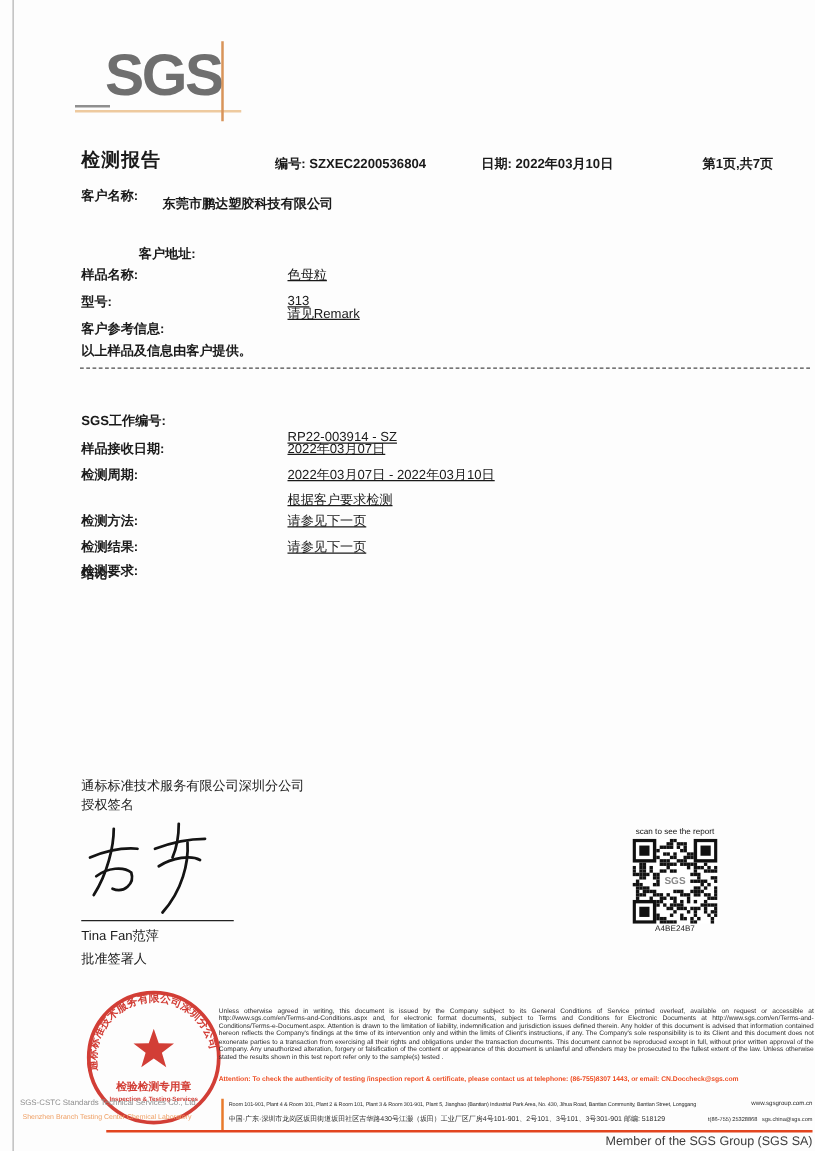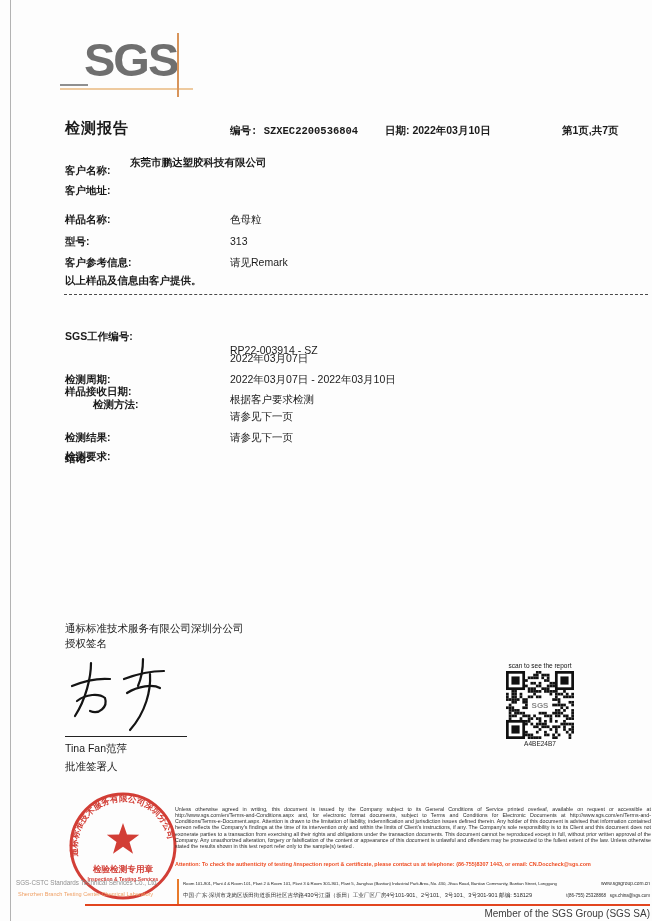--- a/index.html
+++ b/index.html
@@ -18,21 +18,21 @@
   .logo-underscore { left:60px; top:84px; width:28px; height:2px; background:#8f8f8f; }
   .logo-hline { left:60px; top:88px; width:133px; height:2px; background:#eeca9f; }
   .logo-vline { left:177px; top:33px; width:2px; height:64px; background:#d8945a; }
 
   .report-title { left:65px; top:119px; font-size:15px; font-weight:bold; letter-spacing:1px; }
   .hdr-meta { top:124px; font-size:10.5px; font-weight:bold; white-space:nowrap; }
 
   .row-label { left:65px; font-size:10.5px; font-weight:bold; white-space:nowrap; }
   .row-value { font-size:10.5px; white-space:nowrap; }
   .val-near { left:130px; }
-  .val-col  { left:230px; }
+  .val-col  { left:230px;text-decoration:underline; }
 
   .dashed-sep { left:64px; top:294px; width:584px; border-top:1px dashed #4a4a4a; }
 
   .conclusion { left:230px; top:450px; width:418px; font-size:10.5px; line-height:15.6px;
                 text-align:justify; }
 
   .sig-company { left:65px; top:622px; font-size:10.5px; }
   .sig-auth    { left:65px; top:637px; font-size:10.5px; }
   .sig-svg     { left:64px; top:652px; }
   .sig-line    { left:65px; top:736px; width:122px; height:1px; background:#222; }
@@ -67,53 +67,53 @@
 
 <div id="page">
   <div class="abs scan-edge"></div>
 
   <div class="abs logo-text">SGS</div>
   <div class="abs logo-underscore"></div>
   <div class="abs logo-hline"></div>
   <div class="abs logo-vline"></div>
 
   <div class="abs report-title">检测报告</div>
-  <div class="abs hdr-meta" style="left:230px;font-family:Liberation Mono, monospace;">
+  <div class="abs hdr-meta" style="left:220px;">
     <span>编号:</span>
     <span>SZXEC2200536804</span>
   </div>
   <div class="abs hdr-meta" style="left:385px;">
     <span>日期:</span>
     <span>2022年03月10日</span>
   </div>
   <div class="abs hdr-meta" style="left:562px;">第1页,共7页</div>
 
-  <div class="abs row-label" style="top:164px;">客户名称:</div>
+  <div class="abs row-label" style="top:150px;">客户名称:</div>
   <div class="abs row-value val-near" style="top:156px; font-weight:bold;">东莞市鹏达塑胶科技有限公司</div>
-  <div class="abs row-label" style="top:184px;">客户地址:</div>
+  <div class="abs row-label" style="top:196px;margin-left:46px;">客户地址:</div>
 
   <div class="abs row-label" style="top:213px;">样品名称:</div>
   <div class="abs row-value val-col" style="top:213px;">色母粒</div>
   <div class="abs row-label" style="top:235px;">型号:</div>
   <div class="abs row-value val-col" style="top:235px;">313</div>
   <div class="abs row-label" style="top:256px;">客户参考信息:</div>
-  <div class="abs row-value val-col" style="top:256px;">请见Remark</div>
+  <div class="abs row-value val-col" style="top:244px;">请见Remark</div>
   <div class="abs row-label" style="top:274px; font-weight:bold;">以上样品及信息由客户提供。</div>
 
   <div class="abs dashed-sep"></div>
 
   <div class="abs row-label" style="top:330px;">SGS工作编号:</div>
   <div class="abs row-value val-col" style="top:344px;">RP22-003914 - SZ</div>
-  <div class="abs row-label" style="top:352px;margin-top:33px;">样品接收日期:</div>
+  <div class="abs row-label" style="top:352px;">样品接收日期:</div>
   <div class="abs row-value val-col" style="top:352px;">2022年03月07日</div>
   <div class="abs row-label" style="top:373px;">检测周期:</div>
   <div class="abs row-value val-col" style="top:373px;">2022年03月07日 - 2022年03月10日</div>
   <div class="abs row-label" style="top:402px;margin-top:48px;">检测要求:</div>
   <div class="abs row-value val-col" style="top:393px;">根据客户要求检测</div>
-  <div class="abs row-label" style="top:398px;margin-left:28px;">检测方法:</div>
+  <div class="abs row-label" style="top:410px;">检测方法:</div>
   <div class="abs row-value val-col" style="top:410px;">请参见下一页</div>
   <div class="abs row-label" style="top:431px;">检测结果:</div>
   <div class="abs row-value val-col" style="top:431px;">请参见下一页</div>
 
   <div class="abs row-label" style="top:452px;">结论:</div>
 
   <div class="abs sig-company">通标标准技术服务有限公司深圳分公司</div>
   <div class="abs sig-auth">授权签名</div>
   <svg class="abs sig-svg" width="140" height="85" viewBox="0 0 140 85">
     <g fill="none" stroke="#141414" stroke-width="2.2" stroke-linecap="round">

